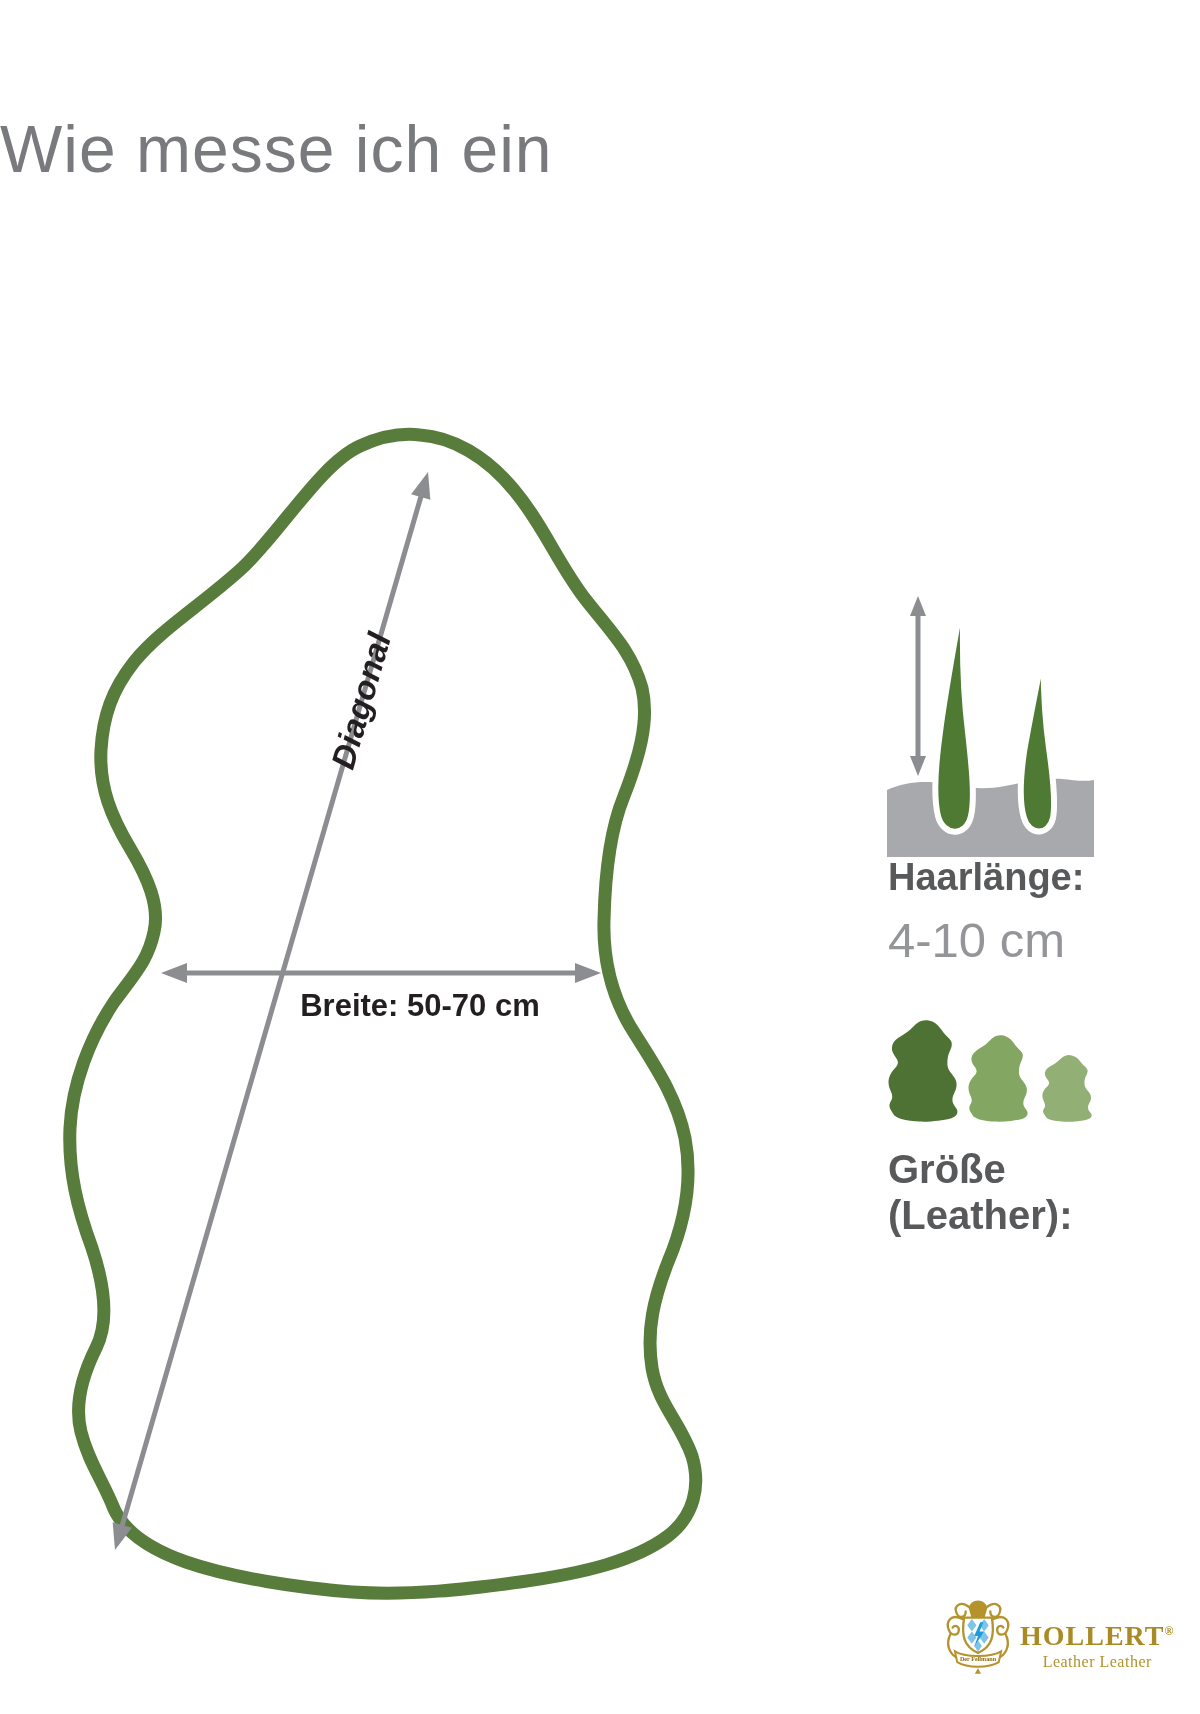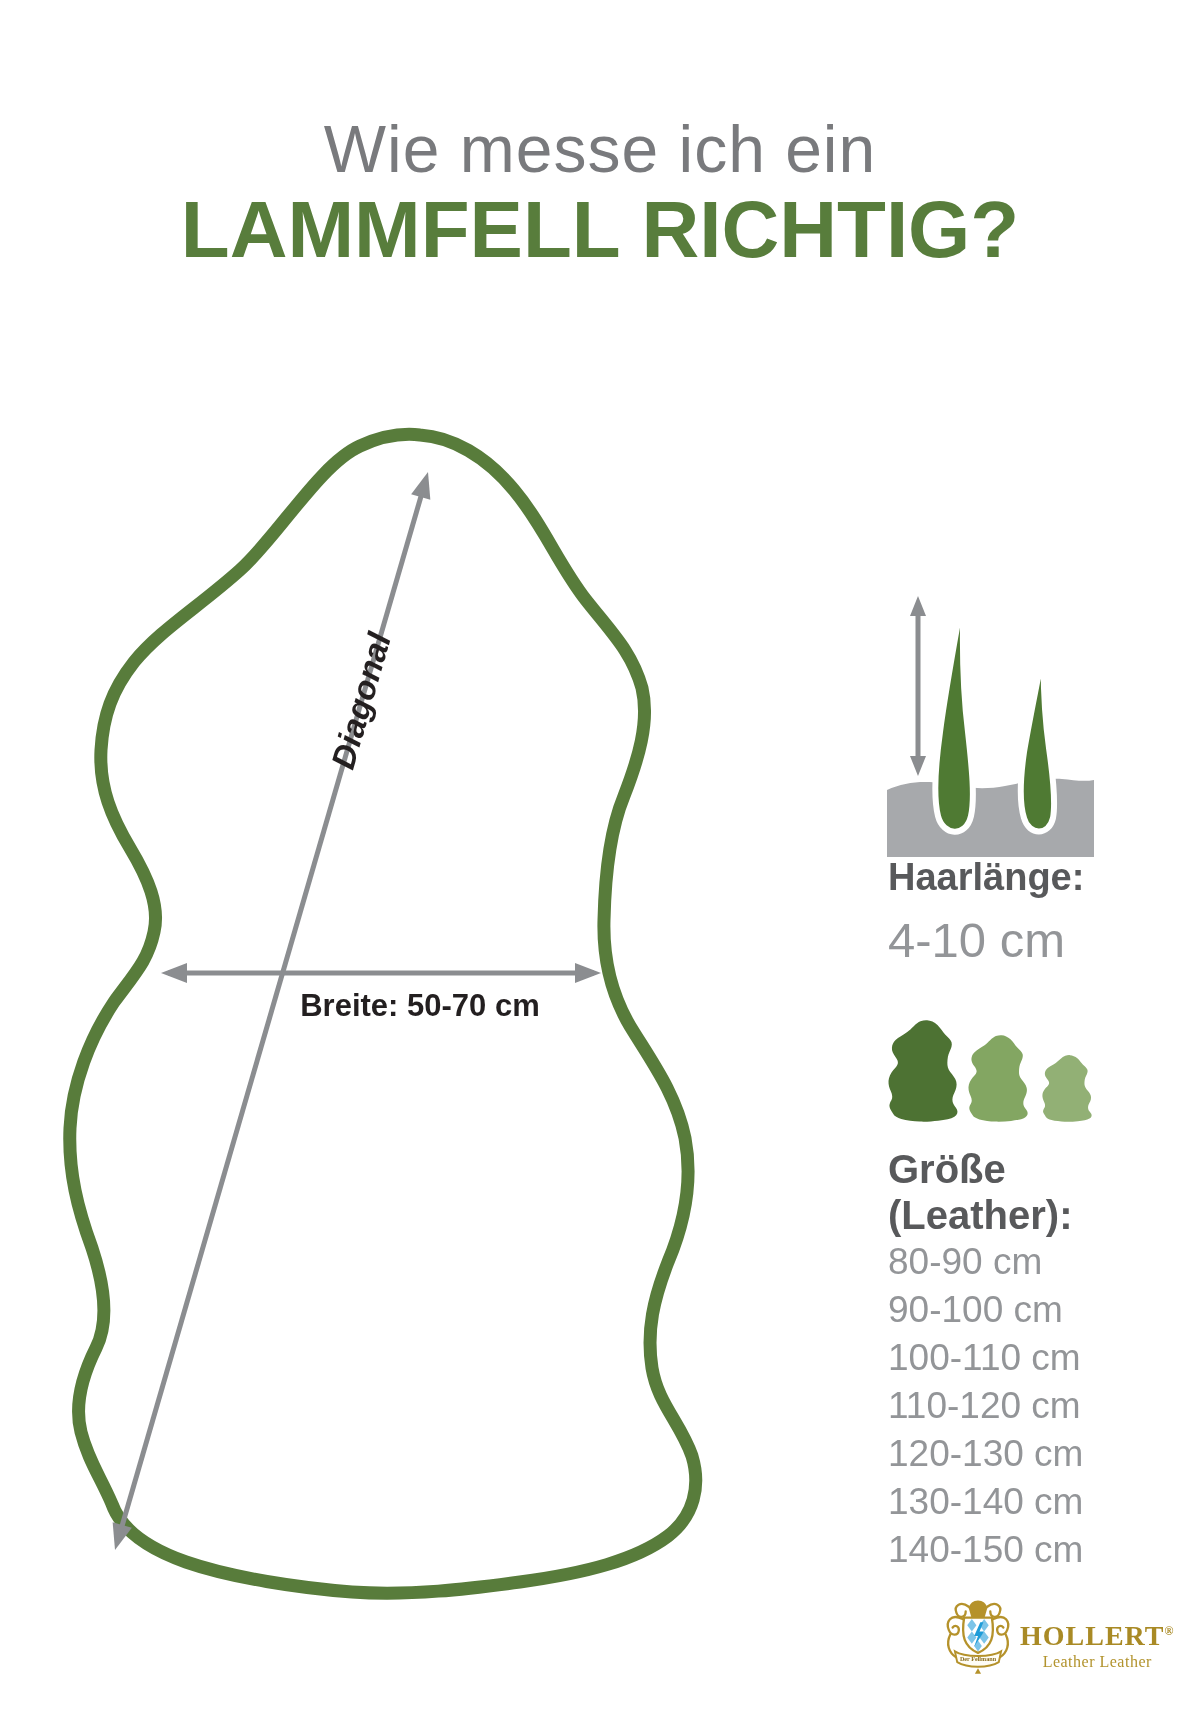--- a/index.html
+++ b/index.html
@@ -1,21 +1,21 @@
 <!DOCTYPE html>
 <html><head>
 <meta charset="utf-8">
 <style>
   html,body{margin:0;padding:0;background:#ffffff;}
   .poster{
     position:relative;width:1200px;height:1714px;background:#ffffff;
     overflow:hidden;font-family:"Liberation Sans",sans-serif;
   }
   
-  .title{position:absolute;top:116px;left:0;width:100%;text-align:center;line-height:1.02;}
+  .title{position:absolute;top:116px;left:0;width:100%;line-height:1.02;}
   .title-line1{font-size:66px;font-weight:400;color:#797a7d;letter-spacing:1px;}
   .title-line2{font-size:80px;font-weight:700;color:#587d3c;letter-spacing:0px;margin-top:6px;}
   
   .diagram{position:absolute;left:0;top:0;width:1200px;height:1714px;}
   .diagram text{font-family:"Liberation Sans",sans-serif;}
   .lbl-black{fill:#231f20;font-weight:700;}
   
   .haar-heading{position:absolute;left:888px;top:856px;font-size:38px;font-weight:700;color:#58595b;}
   .haar-value{position:absolute;left:888px;top:912px;font-size:49px;font-weight:400;color:#939598;}
   .groesse-heading{position:absolute;left:888px;top:1146px;font-size:40px;font-weight:700;color:#58595b;line-height:46px;}
@@ -29,21 +29,20 @@
   .brand-line sup{font-size:12px;font-weight:700;}
   .brand-tagline{font-size:16px;text-align:center;margin-top:1px;letter-spacing:0.5px;color:#b2932d;}
 </style>
 </head>
 <body>
 
 <div class="poster">
 
   <div class="title">
     <div class="title-line1">Wie messe ich ein</div>
-    <div class="title-line2">LAMMFELL RICHTIG?</div>
   </div>
 
   <svg class="diagram" viewBox="0 0 1200 1714" xmlns="http://www.w3.org/2000/svg">
     <defs>
       <path id="fellShape" d="M 420 435
         C 452 437 486 456 514 490
         C 544 526 558 564 586 600
         C 612 633 632 652 642 688
         C 650 722 638 760 624 796
         C 610 830 605 876 604 920
@@ -120,29 +119,20 @@
     </g>
   </svg>
 
   <div class="haar-heading">Haarlänge:</div>
   <div class="haar-value">4-10 cm</div>
 
   <div class="groesse-heading">
     <div>Größe</div>
     <div>(Leather):</div>
   </div>
-  <div class="size-list">
-    <div class="size-item">80-90 cm</div>
-    <div class="size-item">90-100 cm</div>
-    <div class="size-item">100-110 cm</div>
-    <div class="size-item">110-120 cm</div>
-    <div class="size-item">120-130 cm</div>
-    <div class="size-item">130-140 cm</div>
-    <div class="size-item">140-150 cm</div>
-  </div>
 
   <div class="logo">
     <svg class="crest" viewBox="0 0 100 104" xmlns="http://www.w3.org/2000/svg">
       <g stroke="#b5922b" fill="none" stroke-width="3" stroke-linecap="round">
         <path d="M 30 30 C 14 22 8 34 12 44 C 15 52 24 52 25 45 C 26 39 20 37 17 41"></path>
         <path d="M 70 30 C 86 22 92 34 88 44 C 85 52 76 52 75 45 C 74 39 80 37 83 41"></path>
         <path d="M 14 50 C 8 62 12 74 22 80"></path>
         <path d="M 86 50 C 92 62 88 74 78 80"></path>
       </g>
       <g>

